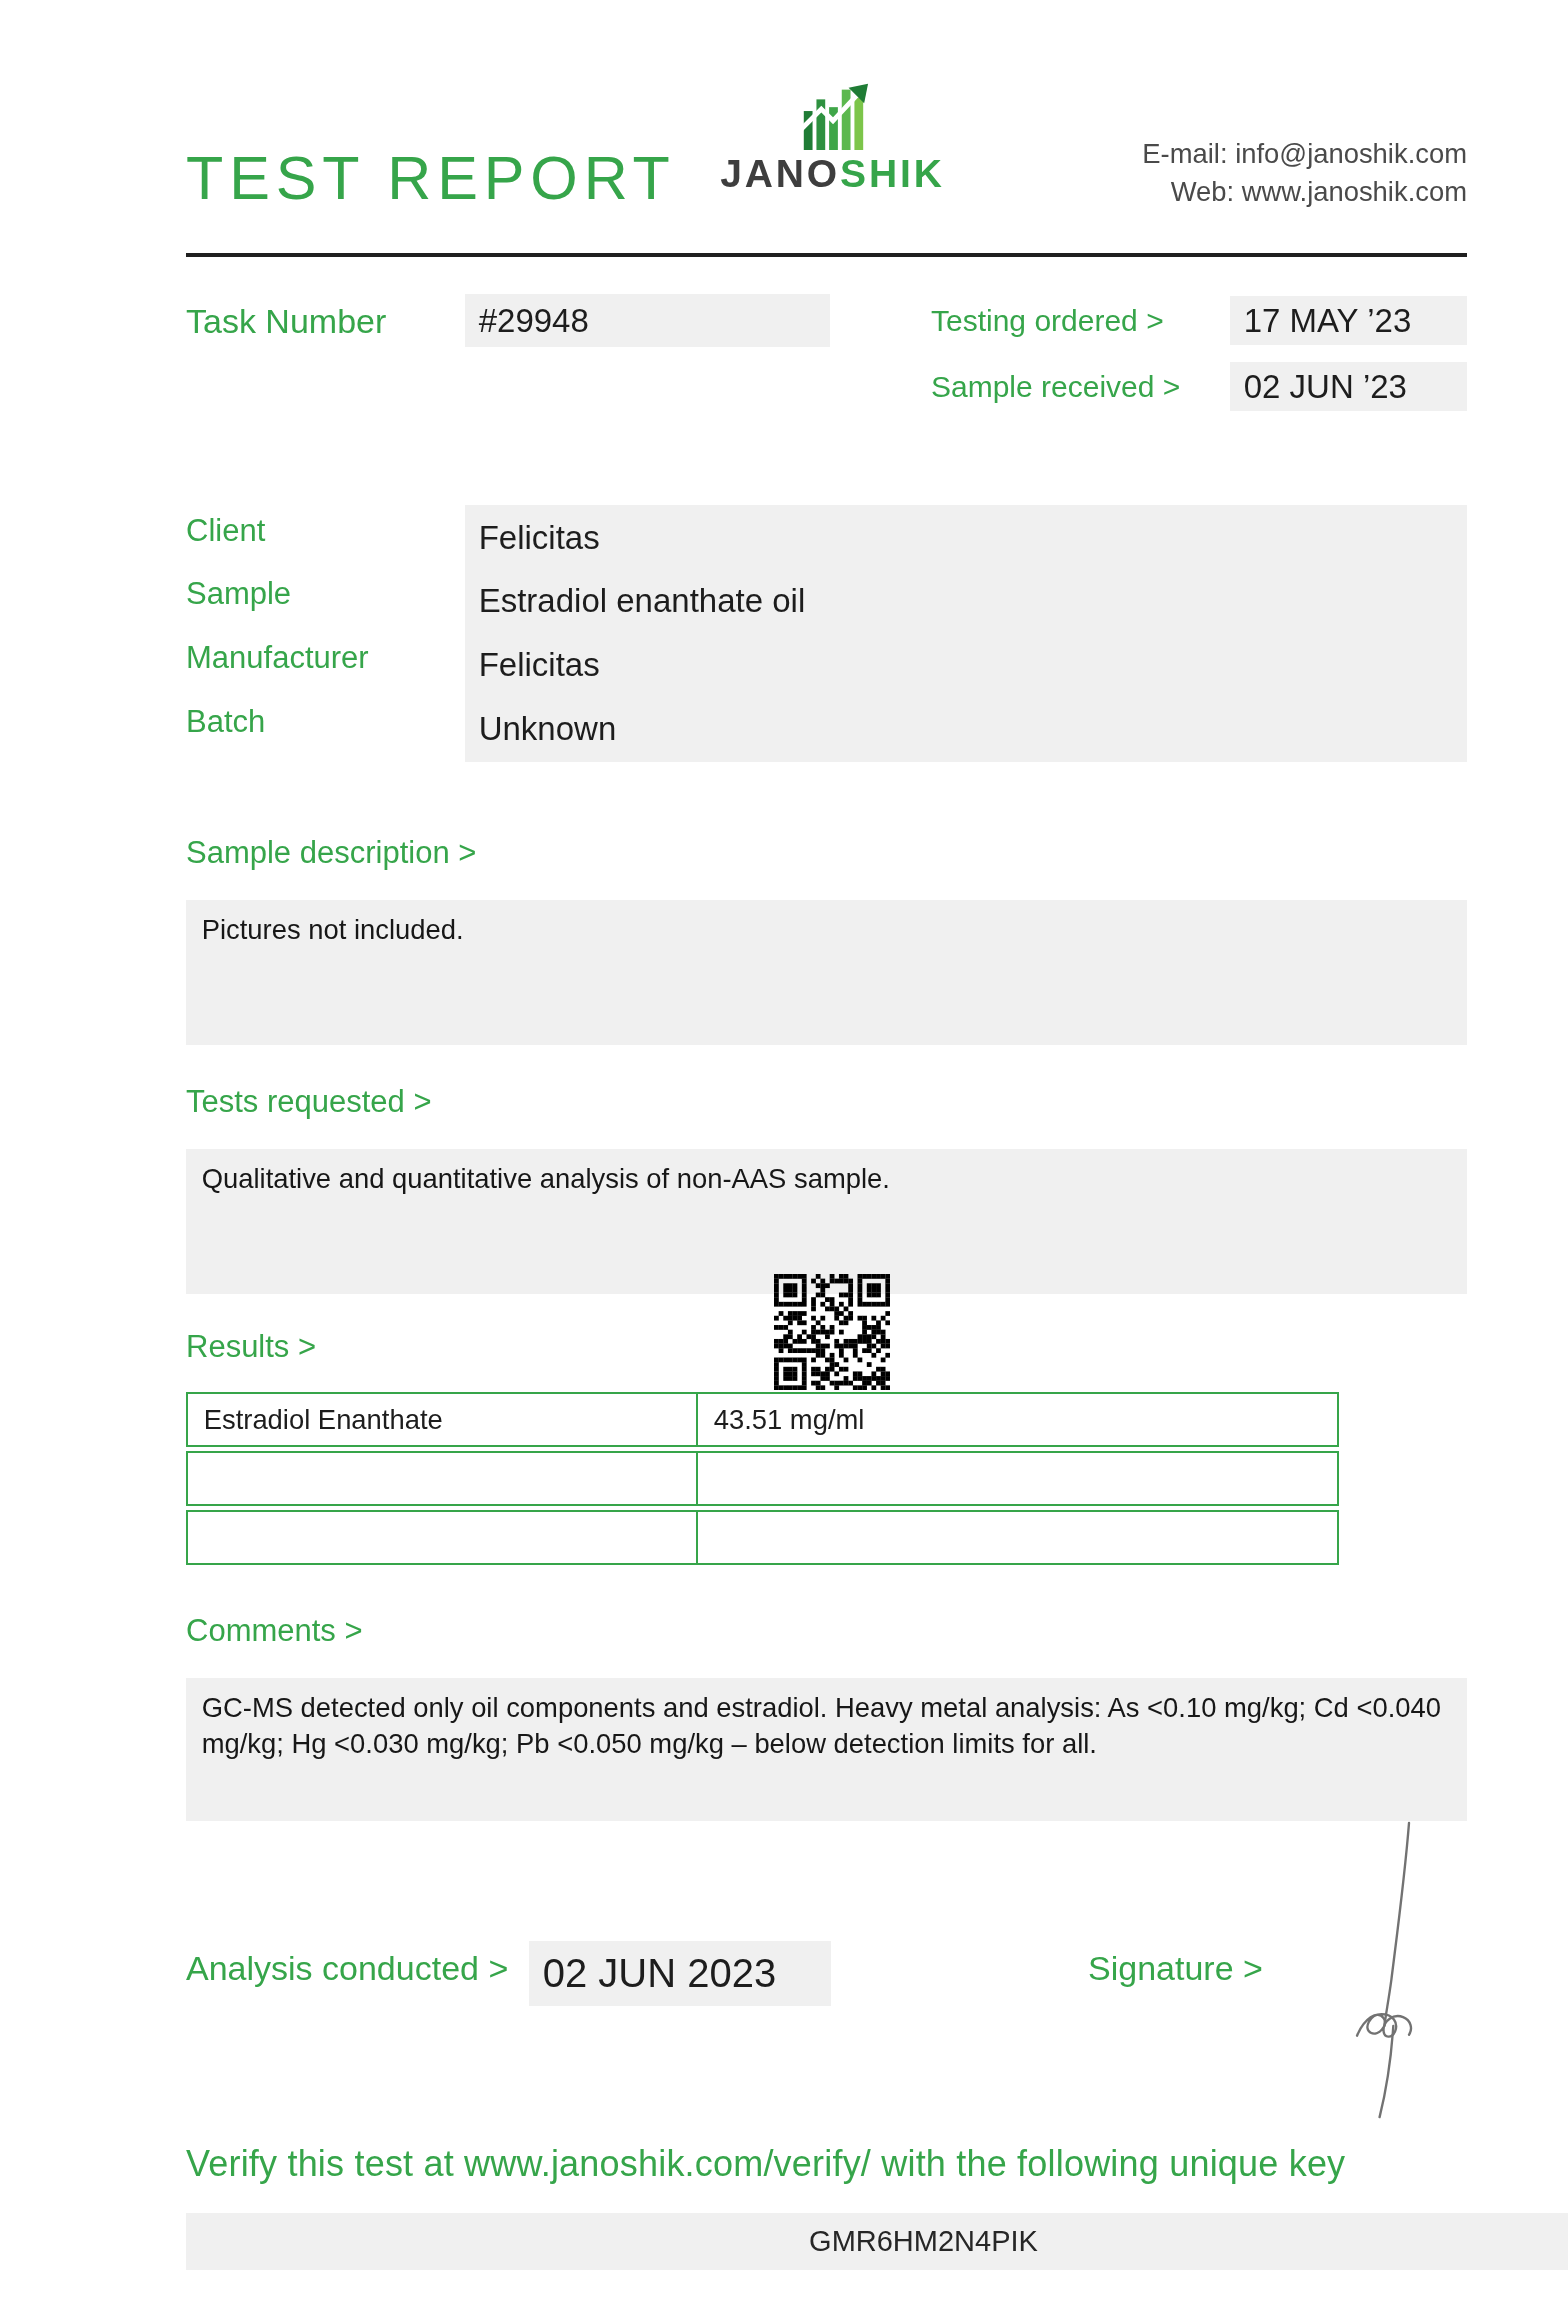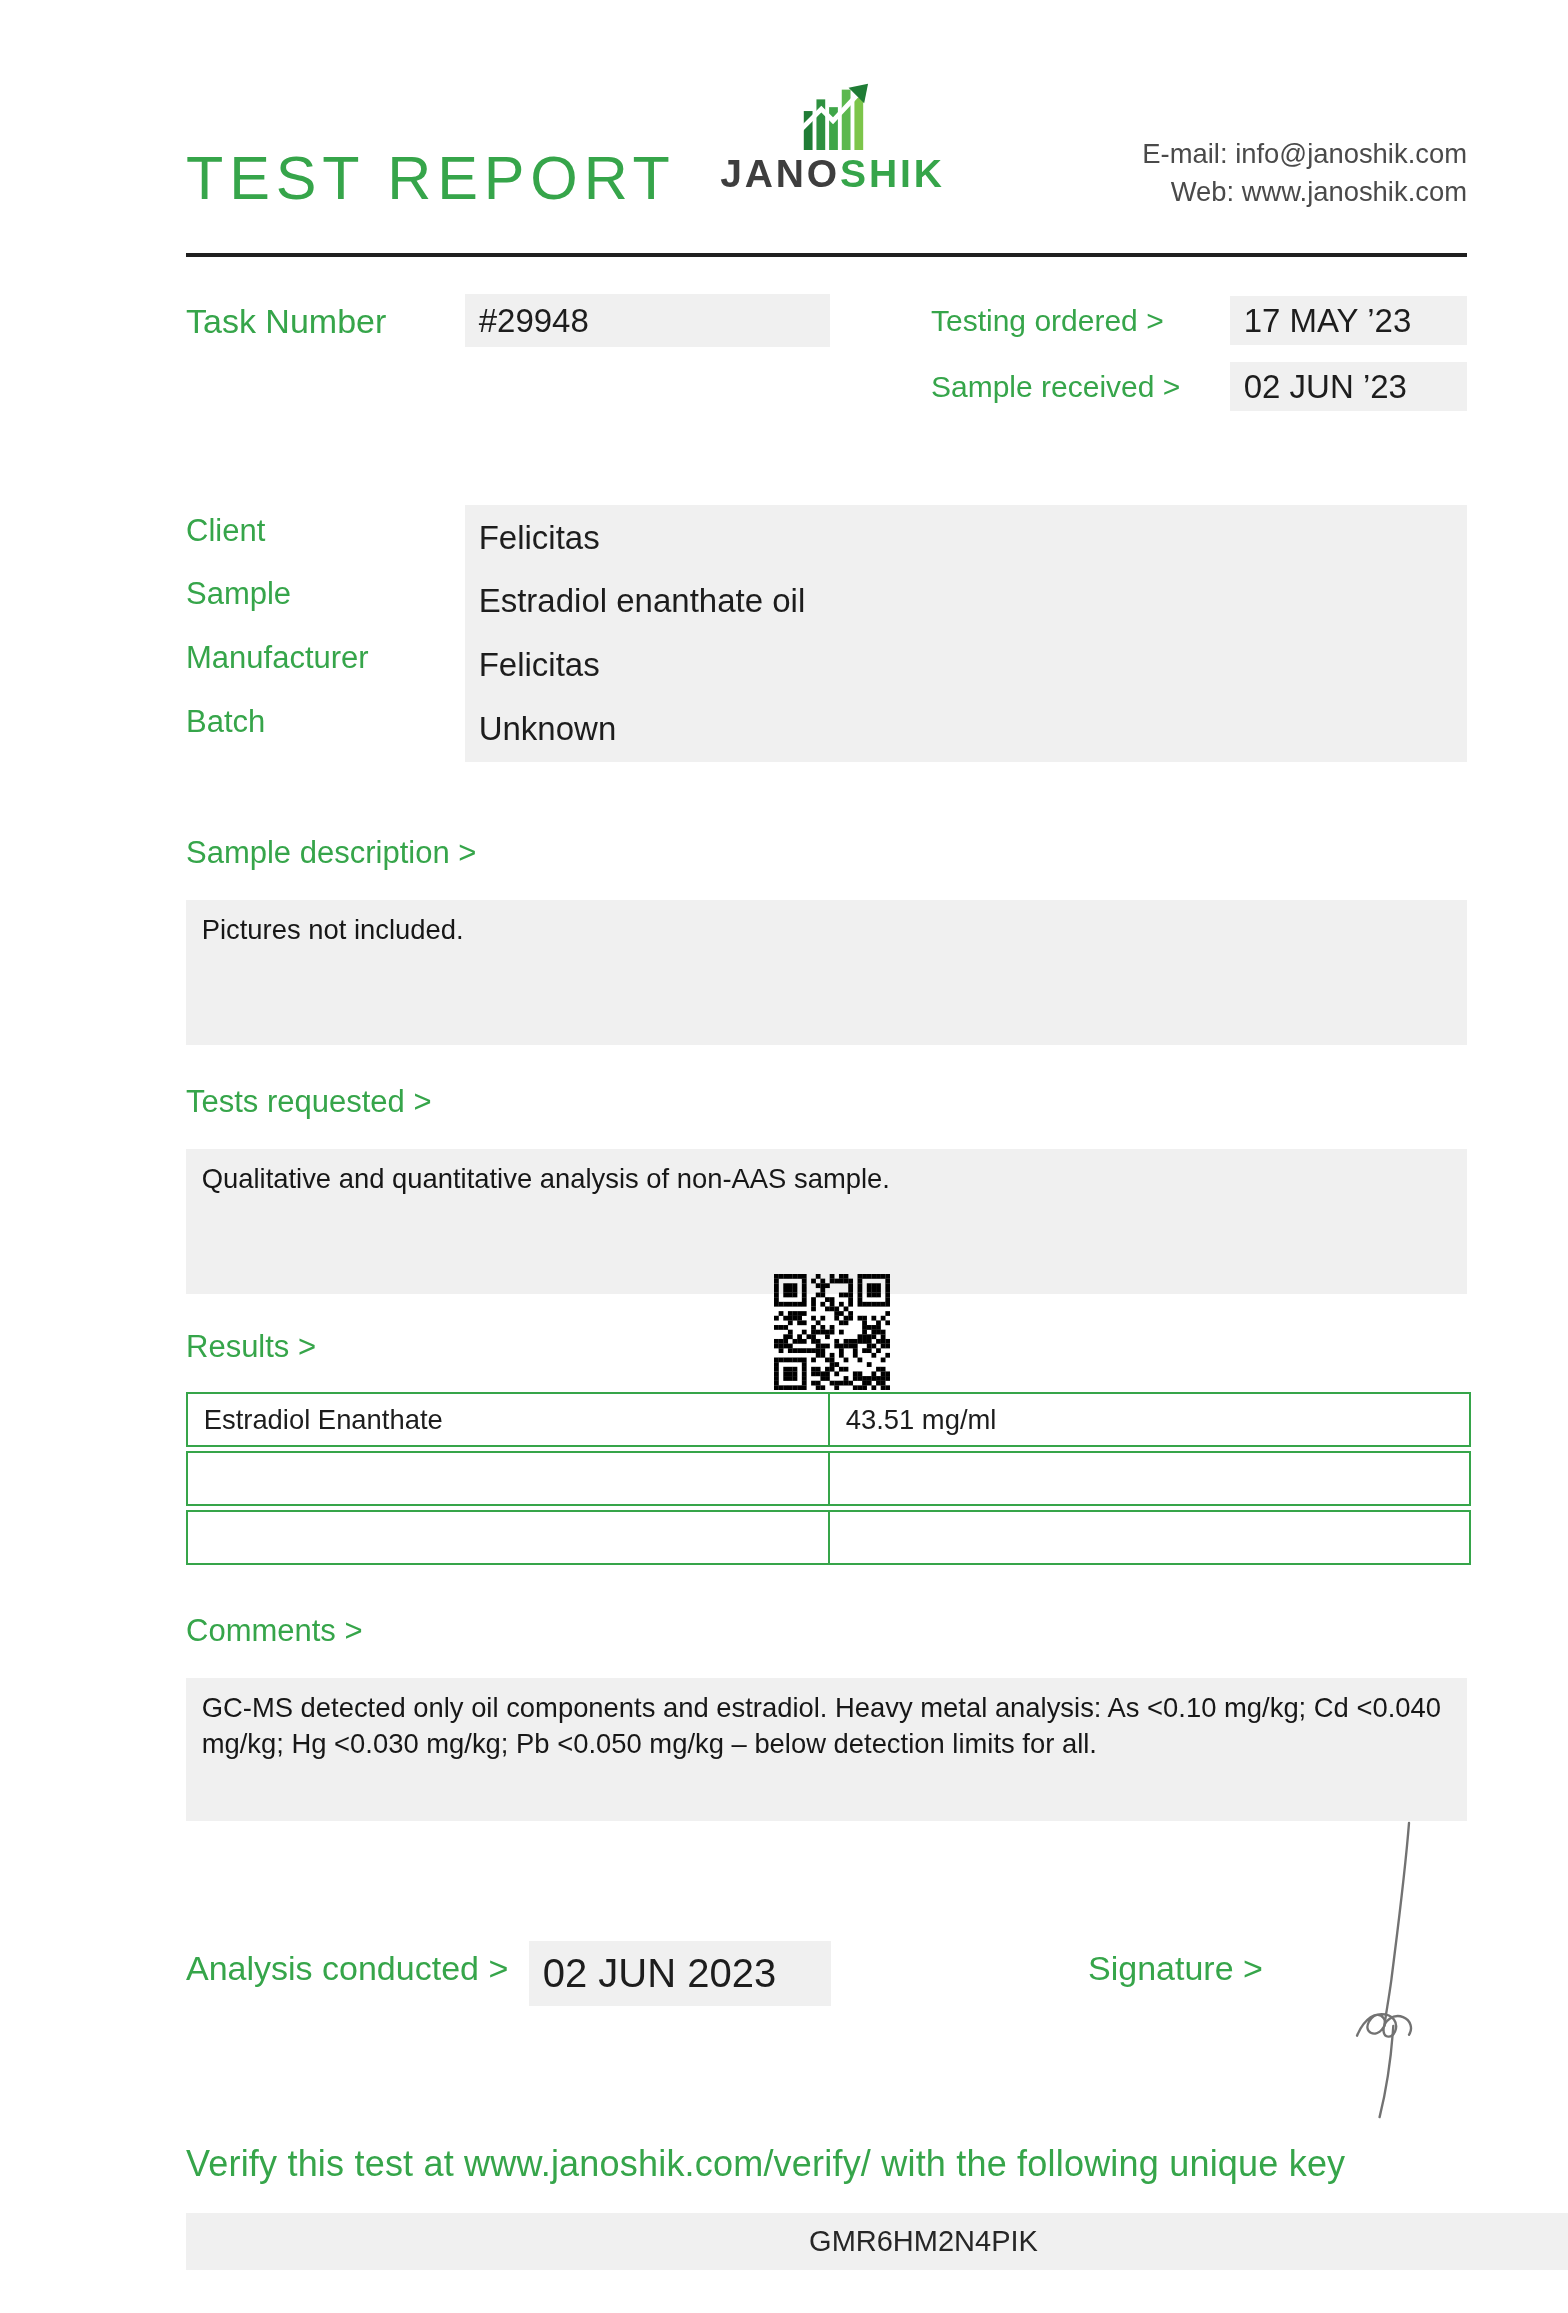--- a/index.html
+++ b/index.html
@@ -47,21 +47,21 @@
   .textbox{left:142px;width:1281px;background:var(--field_bg);padding:11.8px 15.7px;font-size:27.4px;line-height:36px;color:#171717;}
 
   
   .qr{left:730px;top:1274px;}
   .qr svg{display:block;fill:#000;}
 
   
   .results-table{left:142px;top:1392px;width:1285px;}
   .r-row{display:flex;margin-bottom:3.9px;}
   .r-cell{border:2px solid var(--green);height:55px;display:flex;align-items:center;padding-left:15.7px;font-size:27.4px;background:#fff;}
-  .r-name{width:644px;}
+  .r-name{width:512px;}
   .r-val{width:643px;margin-left:-2px;}
 
   
   .analysis-label{left:142px;top:1949px;font-size:34px;}
   .analysis-field{left:485px;top:1941px;width:302px;height:65px;font-size:40px;}
   .signature-label{left:1044px;top:1949px;font-size:34px;}
   .signature{left:1259px;top:1815px;}
   .signature svg{display:block;}
 
   .verify{left:142px;top:2143px;width:1284px;font-size:36px;letter-spacing:0.2px;color:var(--green);white-space:nowrap;}

